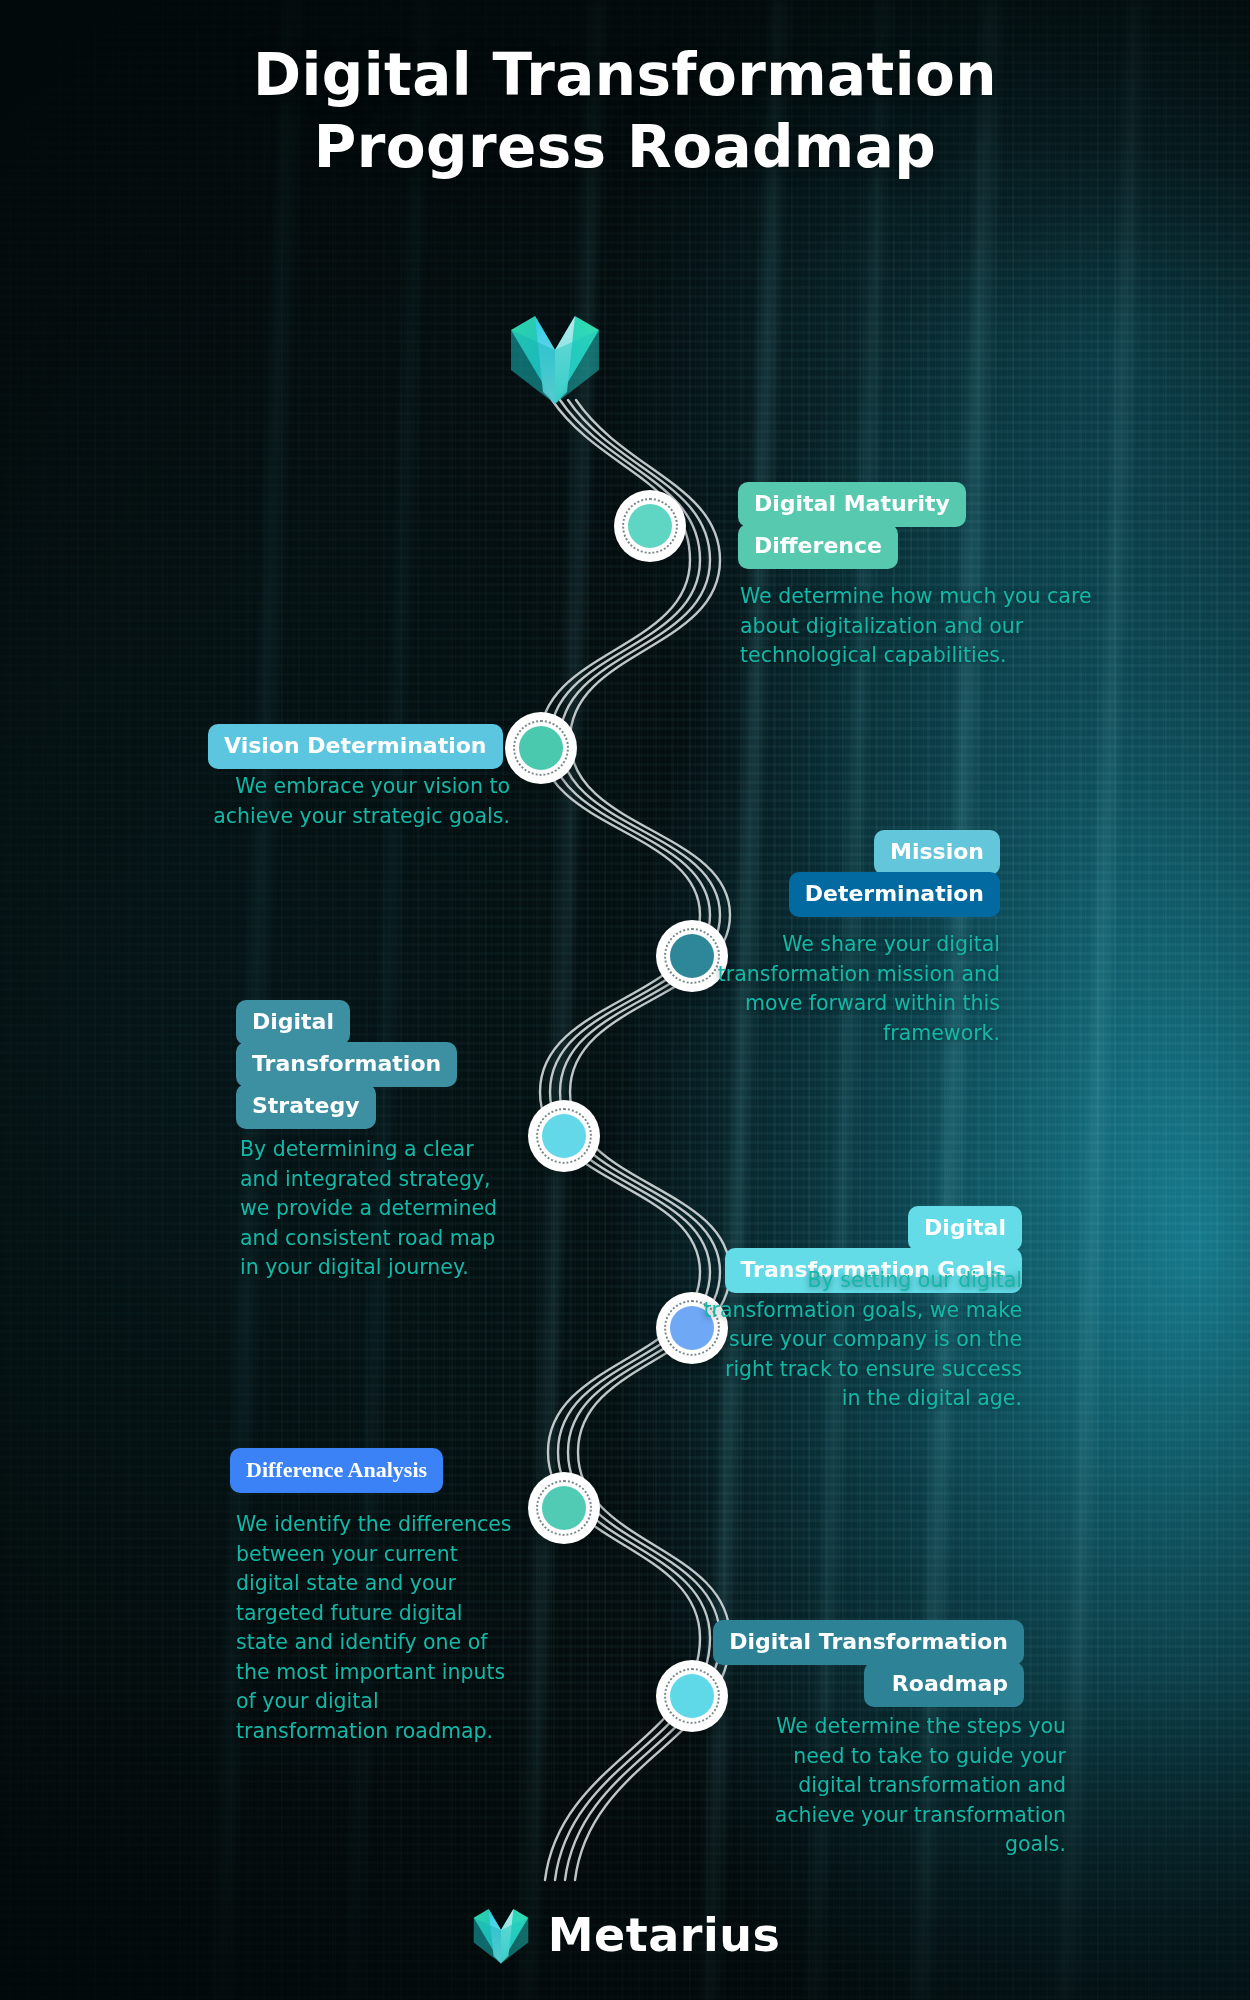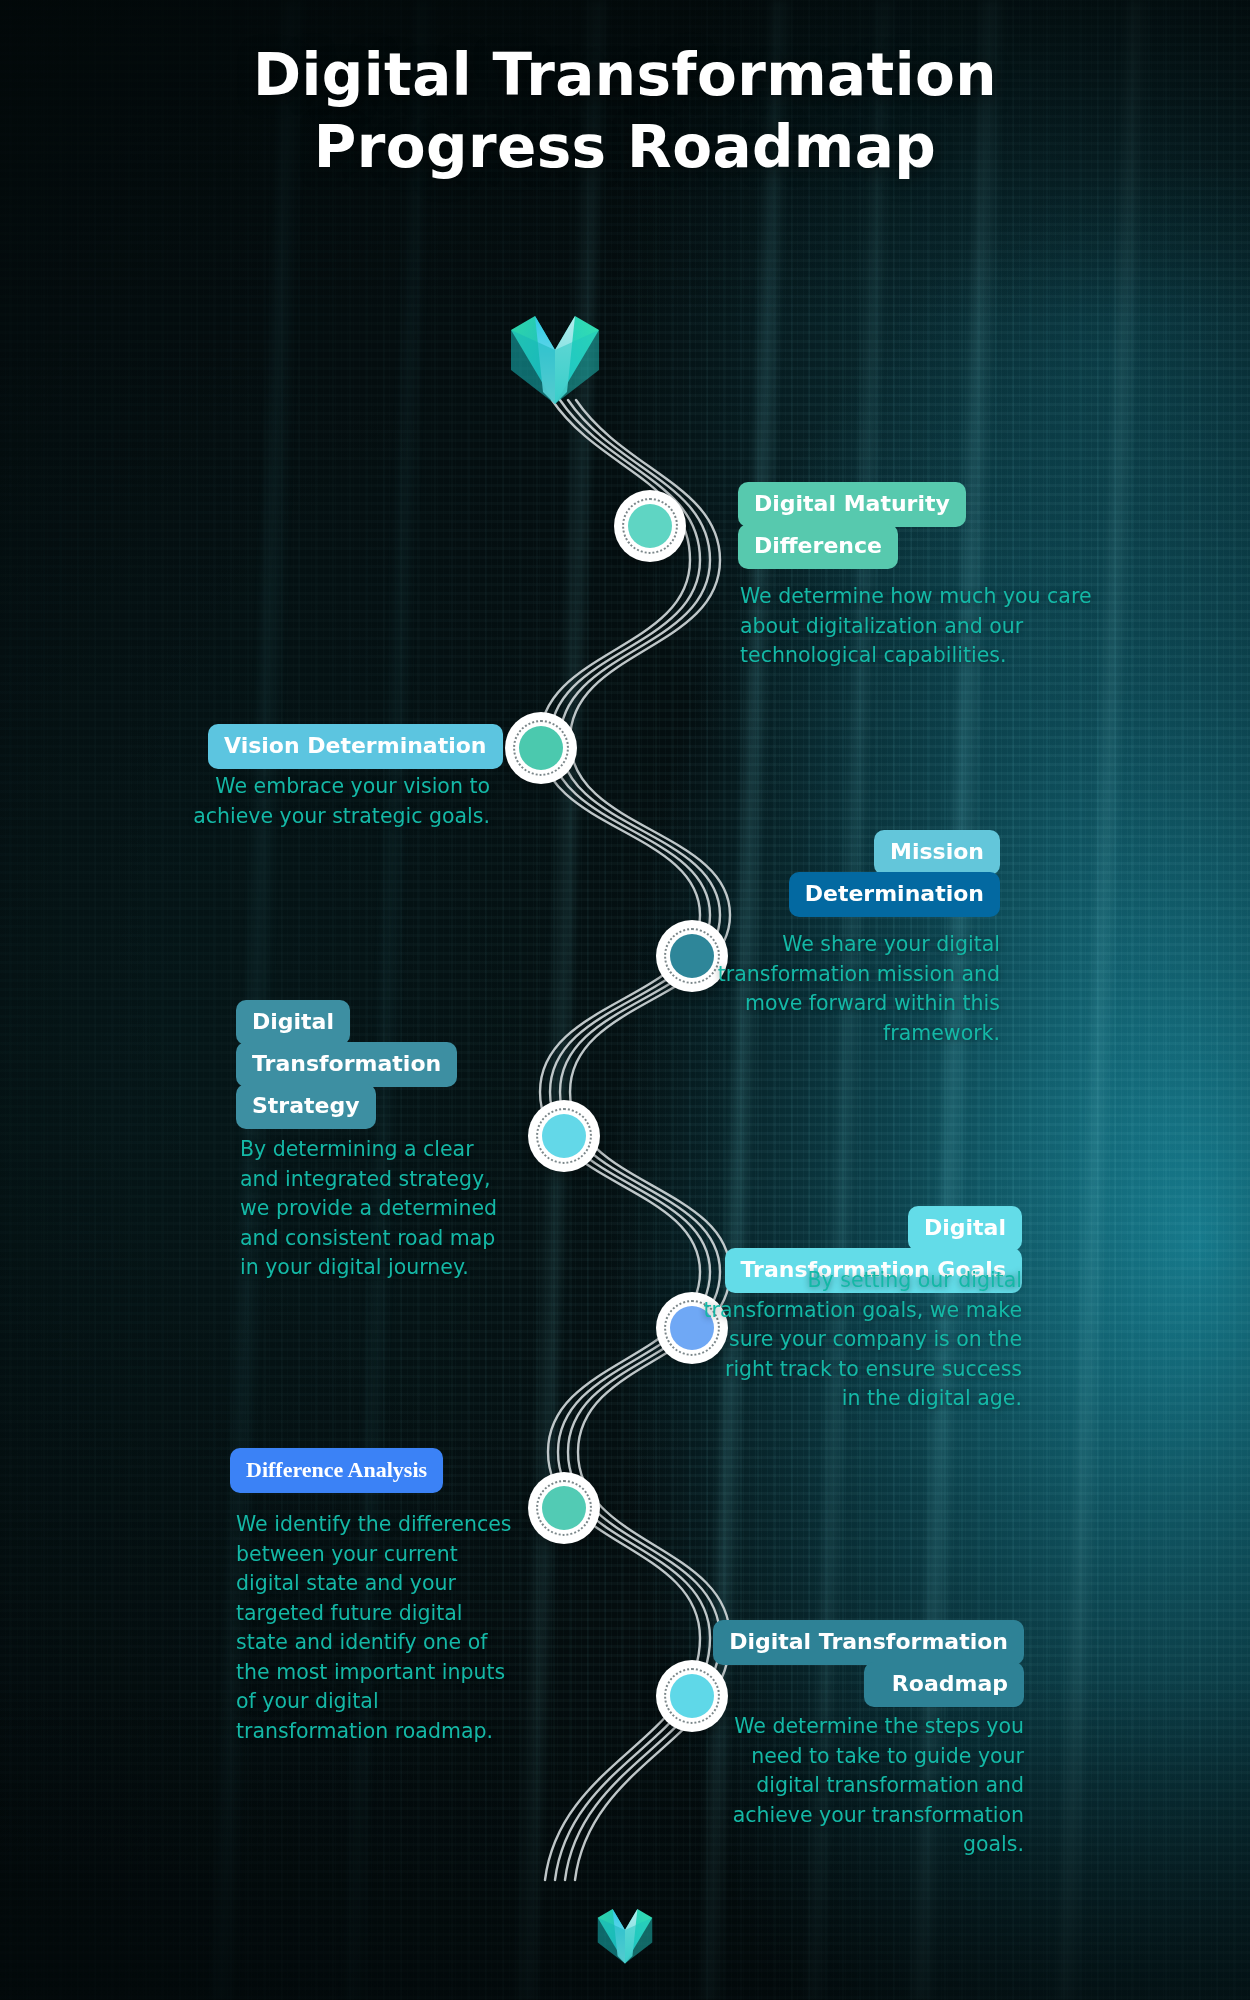--- a/index.html
+++ b/index.html
@@ -194,21 +194,21 @@
 
   <div class="node" style="left:505px; top:712px;">
     <span class="dots"></span>
     <span class="core" id="core2" style="background: rgb(75, 201, 174);"></span>
   </div>
   <div class="badge-wrap" style="left:208px; top:724px;border-radius:21px;">
     <div class="badge-stack alignright">
       <span class="badge-line" id="b2l0" style="background: rgb(92, 197, 224);">Vision Determination</span>
     </div>
   </div>
-  <div class="desc r" style="left:140px; top:772px; width:350px;">We embrace your vision to achieve your strategic goals.</div>
+  <div class="desc r" style="left:160px; top:772px; width:350px;">We embrace your vision to achieve your strategic goals.</div>
 
   <div class="node" style="left:656px; top:920px;">
     <span class="dots"></span>
     <span class="core" id="core3" style="background: rgb(46, 134, 153);"></span>
   </div>
   <div class="badge-wrap" style="left:770px; top:830px; width:230px;">
     <div class="badge-stack alignright">
       <span class="badge-line" id="b3l0" style="background: rgb(99, 198, 218);">Mission</span>
       <span class="badge-line" id="b3l1" style="background: #0369a1;">Determination</span>
     </div>
@@ -254,21 +254,21 @@
   <div class="node" style="left:656px; top:1660px;">
     <span class="dots"></span>
     <span class="core" id="core7" style="background: rgb(95, 216, 232);"></span>
   </div>
   <div class="badge-wrap" style="left:718px; top:1620px; width:306px;">
     <div class="badge-stack alignright">
       <span class="badge-line" id="b7l0" style="background: rgb(46, 130, 150);">Digital Transformation</span>
       <span class="badge-line" id="b7l1" style="background: rgb(46, 130, 150); padding-left: 28px;">Roadmap</span>
     </div>
   </div>
-  <div class="desc r" style="left:722px; top:1712px; width:302px;">We determine the steps you need to take to guide your digital transformation and achieve your transformation goals.</div>
+  <div class="desc r" style="left:764px; top:1712px; width:302px;">We determine the steps you need to take to guide your digital transformation and achieve your transformation goals.</div>
 
   <div class="footer">
     <svg width="62" height="62" viewBox="0 0 100 100">
       <defs>
         <linearGradient id="fmA" x1="0" y1="0" x2="1" y2="1">
           <stop offset="0" stop-color="#2fd6a8"></stop>
             <stop offset="1" stop-color="#16b5c9"></stop>
         </linearGradient>
         <linearGradient id="fmB" x1="1" y1="0" x2="0" y2="1">
           <stop offset="0" stop-color="#35dfae"></stop>
@@ -283,15 +283,16 @@
             <stop offset="1" stop-color="#57d9d6"></stop>
         </linearGradient>
       </defs>
       <polygon points="6,22 30,8 50,42 50,96" fill="url(#fmA)"></polygon>
       <polygon points="94,22 70,8 50,42 50,96" fill="url(#fmB)"></polygon>
       <polygon points="30,8 50,42 50,96 38,84" fill="url(#fmC)" opacity=".95"></polygon>
       <polygon points="70,8 50,42 50,96 62,84" fill="url(#fmD)" opacity=".92"></polygon>
       <polygon points="6,22 6,62 50,96 50,42" fill="#18b6b8" opacity=".55"></polygon>
       <polygon points="94,22 94,62 50,96 50,42" fill="#1fc6bf" opacity=".5"></polygon>
     </svg>
+    <span class="brand">Metarius</span>
   </div>
 
 </div>
 
 </body></html>

